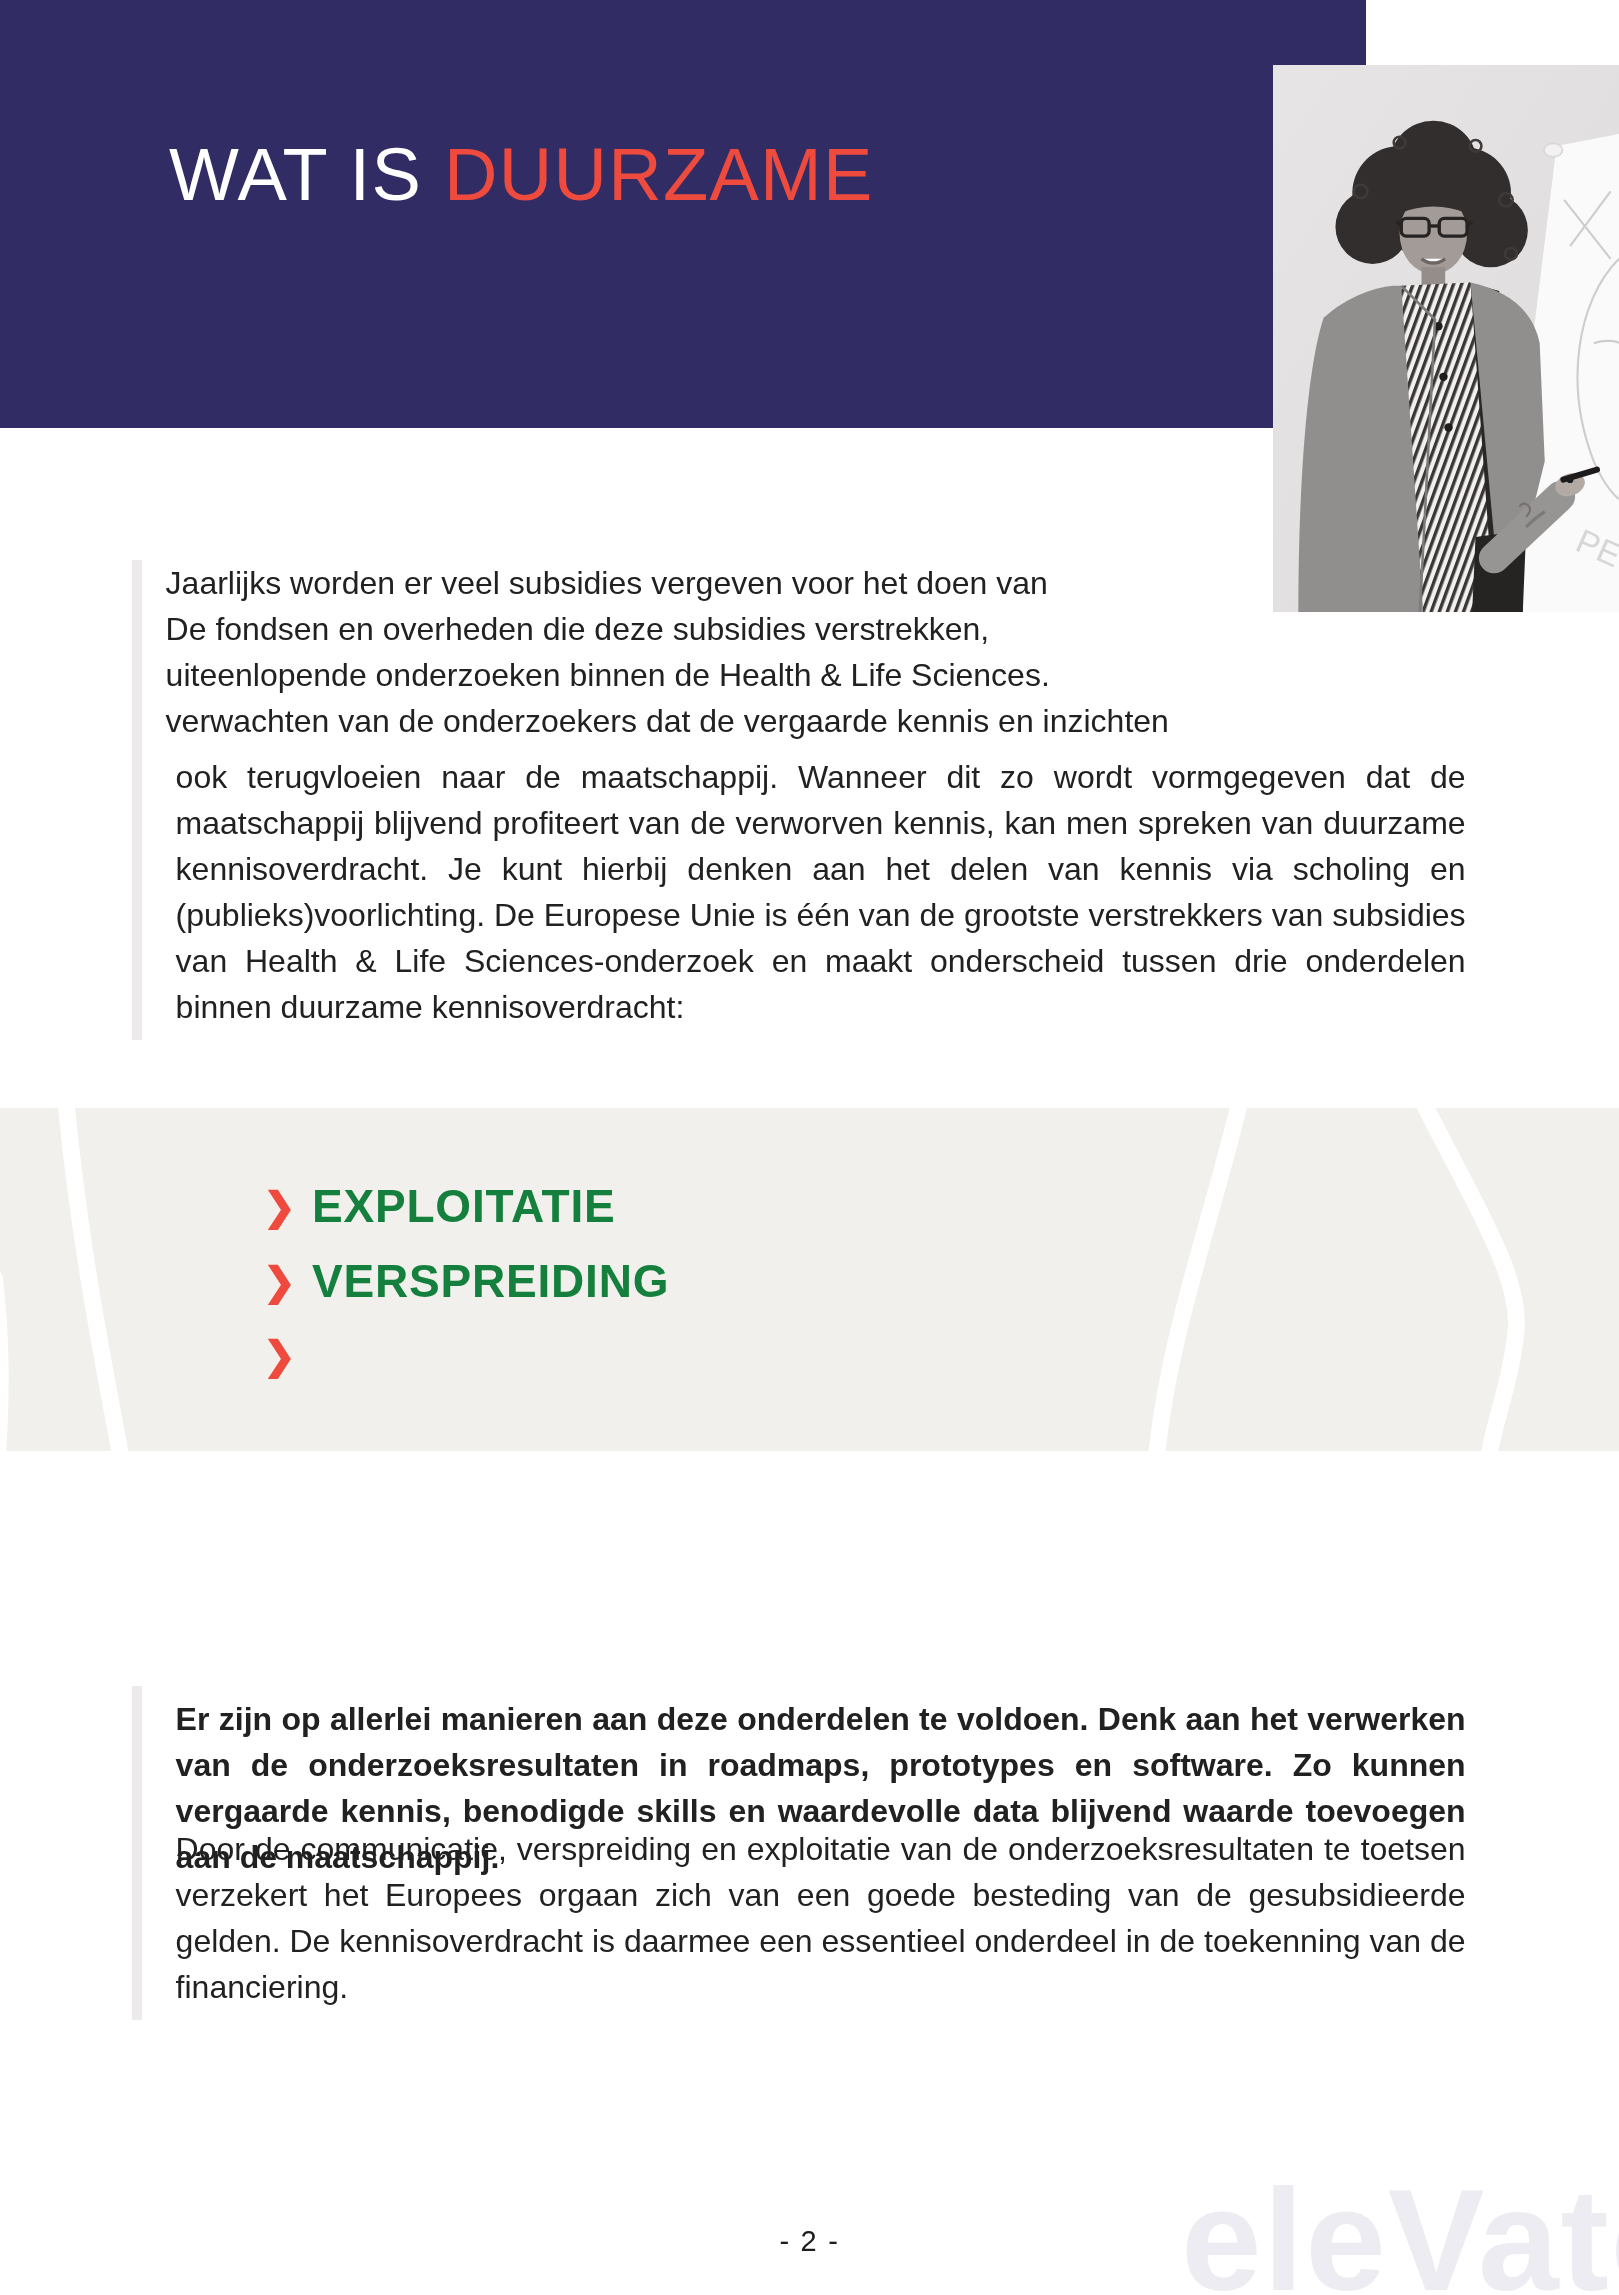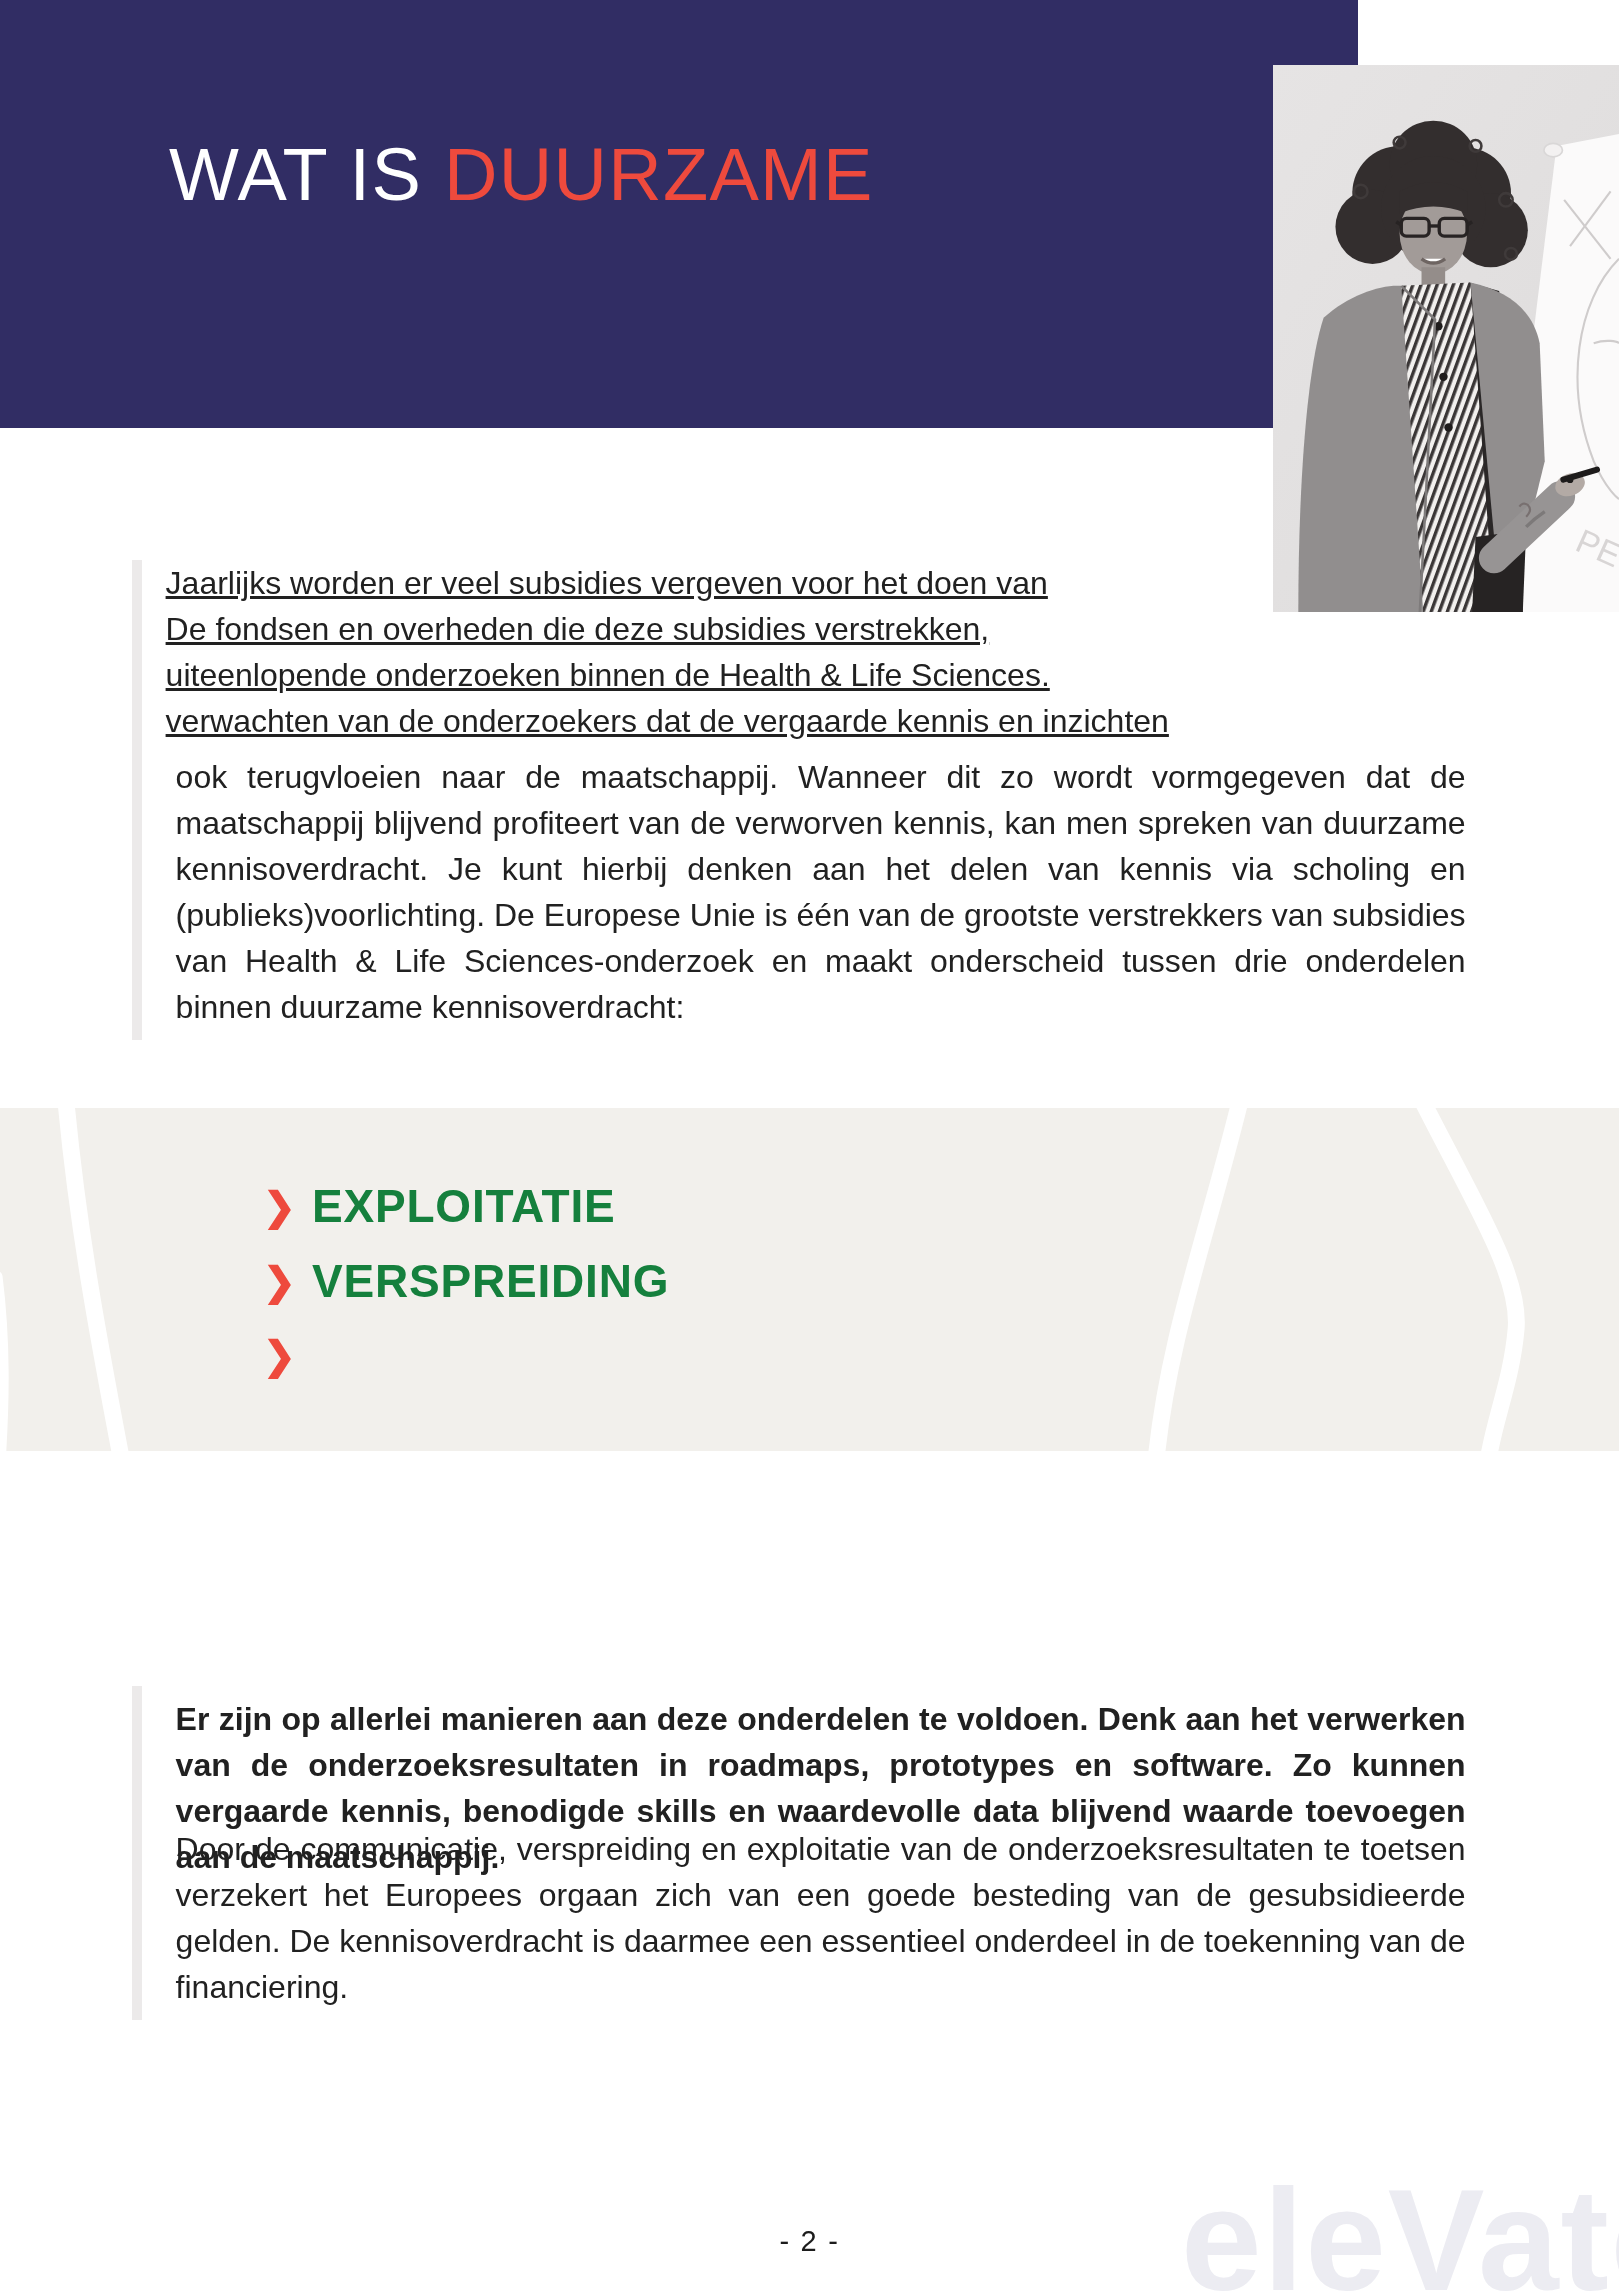--- a/index.html
+++ b/index.html
@@ -5,20 +5,21 @@
   html,body{margin:0;padding:0;}
   body{
     width:1619px;height:2295px;position:relative;overflow:hidden;
     background:#ffffff;font-family:"Liberation Sans", sans-serif;
   }
 
   
   .header-banner{
     position:absolute;left:0;top:0;width:1358px;height:428px;
     background:#312d64;
+    padding-left:8px;
   }
   .page-title{
     position:absolute;left:169px;top:123px;
     font-size:74px;line-height:104px;letter-spacing:1.3px;
     font-weight:400;color:#ffffff;white-space:nowrap;
   }
   .page-title .accent{color:#ee4a3d;}
 
   
   .photo-frame{
@@ -27,21 +28,21 @@
   }
   .photo-frame svg{display:block;width:100%;height:100%;}
 
   
   .para{position:absolute;left:132px;display:flex;align-items:stretch;}
   .accent-bar{flex:0 0 10px;width:10px;background:#eceaea;margin-right:23.6px;}
   .para-text{
     width:1310px;font-size:32px;line-height:46px;color:#212121;
   }
   .para-text .just{text-align:justify;margin:10px;}
-  .intro-line{white-space:nowrap;text-decoration:underline;}
+  .intro-line{white-space:nowrap;}
   #para-1{top:560px;}
   #para-2{top:1686px;font-weight:bold;}
   #para-3{top:1816px;}
 
   
   .band{
     position:absolute;left:0;top:1108px;width:1619px;height:343px;
     background:#f2f0ec;
   }
   .band-curves{position:absolute;left:0;top:0;width:1619px;height:343px;}

